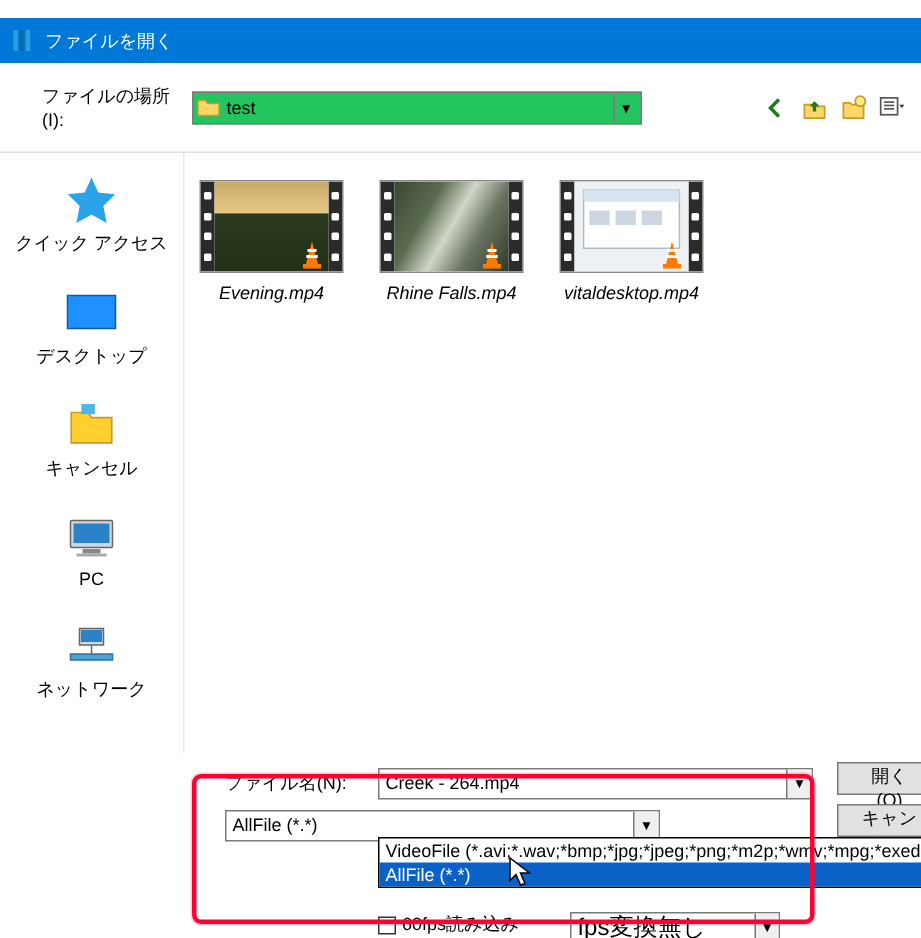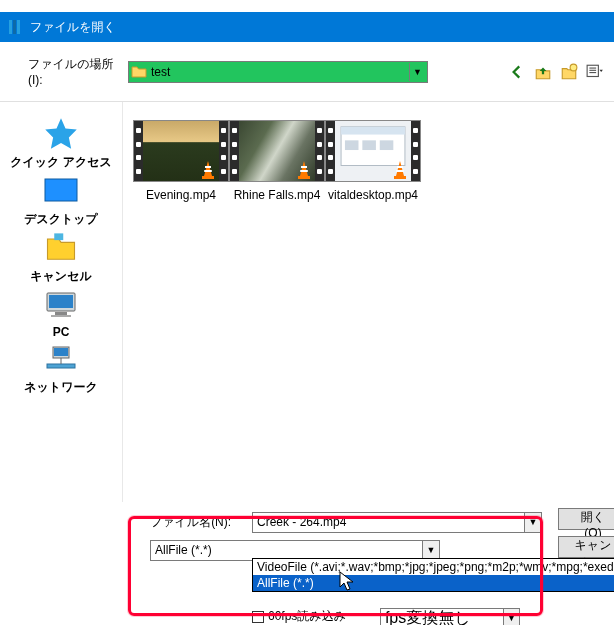--- a/index.html
+++ b/index.html
@@ -16,27 +16,27 @@
 .toolbar-label { width: 90px; font-size: 12px; }
 .folder-combo { flex: 0 0 300px; height: 22px; border: 1px solid #7a7a7a; display: flex; align-items: center; padding: 0 2px; gap: 4px; background: #22c55e; }
 .folder-combo .folder-glyph { width: 16px; height: 16px; }
 .folder-combo .text { flex: 1; font-size: 12px; }
 .folder-combo .drop { width: 16px; height: 18px; border-left: 1px solid #7a7a7a; text-align: center; font-size: 9px; line-height: 18px; }
 .toolbar-icons { margin-left: auto; display: flex; align-items: center; gap: 8px; }
 .ti { width: 18px; height: 18px; display: inline-flex; align-items: center; justify-content: center; }
 
 
 .body { display: flex; height: 400px; }
-.places { width: 122px; padding-top: 16px; display: flex; flex-direction: column; align-items: center; gap: 4px; font-weight: bold; }
+.places { width: 122px; padding-top: 16px; display: flex; flex-direction: column; align-items: center; gap: 22px; }
 .place { display: flex; flex-direction: column; align-items: center; gap: 4px; cursor: default; }
 .place .picon { width: 36px; height: 32px; display: flex; align-items: center; justify-content: center; }
 .place .plabel { font-size: 12px; text-align: center; }
 
 .files-area { flex: 1; padding: 18px 10px; border-left: 1px solid #e8e8e8; }
-.file-grid { display: flex; flex-wrap: wrap; }
+.file-grid { display: flex; gap: 24px; flex-wrap: wrap; font-style: italic; }
 .file-item { width: 96px; display: flex; flex-direction: column; align-items: center; gap: 6px; }
 .thumb { width: 96px; height: 62px; border: 1px solid #888; position: relative; overflow: hidden; }
 .filmstrip { position: absolute; top: 0; bottom: 0; width: 9px; background: #2b2b2b; display: flex; flex-direction: column; justify-content: space-around; padding: 3px 0; }
 .filmstrip.l { left: 0; } .filmstrip.r { right: 0; }
 .hole { width: 5px; height: 5px; background: #fff; margin: 0 auto; border-radius: 1px; }
 .thumbimg { position: absolute; left: 9px; right: 9px; top: 0; bottom: 0; }
 .cone { position: absolute; right: 10px; bottom: 1px; width: 20px; height: 20px; }
 .fname { font-size: 12px; text-align: center; max-width: 110px; }
 
 

